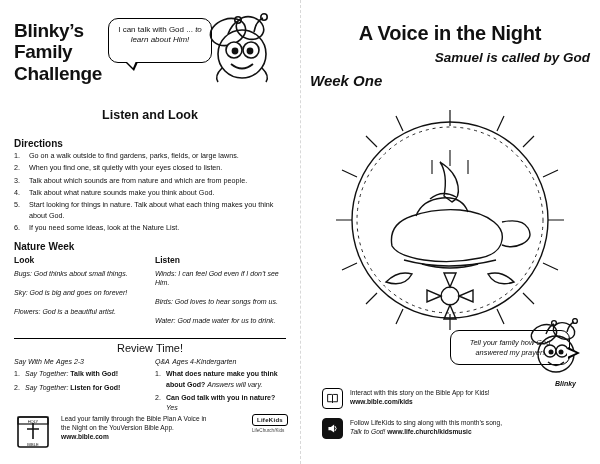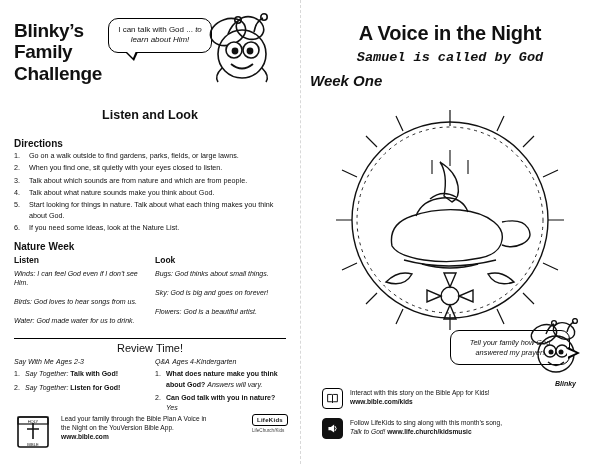--- a/index.html
+++ b/index.html
@@ -17,21 +17,21 @@
 
   
   .brand{
     position:absolute;left:14px;top:20px;width:120px;
     font-weight:bold;font-size:19px;line-height:1.12;
     letter-spacing:-.3px;
   }
   .bubble{
     position:absolute;left:108px;top:18px;width:88px;
     border:1.6px solid #000;border-radius:10px;
-    padding:6px 7px 7px 7px;
+    padding:6px 7px 17px 7px;
     font-size:8px;line-height:1.25;text-align:center;
     background:#fff;
   }
   .bubble i{font-style:italic;}
   .bubble:after{
     content:"";position:absolute;left:16px;bottom:-9px;
     width:0;height:0;border-left:9px solid transparent;
     border-right:4px solid transparent;border-top:9px solid #000;
   }
   .bubble:before{
@@ -89,21 +89,21 @@
     border:1.4px solid #000;border-radius:3px;
     font-size:6px;font-weight:bold;padding:2px 4px;letter-spacing:.3px;
   }
   .tiny{font-size:4.6px;color:#444;}
 
   
   .r-title{
     text-align:center;font-weight:bold;font-size:20px;margin:22px 10px 0 10px;letter-spacing:-.2px;
   }
   .r-sub{
-    text-align:center;font-style:italic;font-size:13.5px;margin:5px 10px 0 10px;font-family:Liberation Mono, monospace;
+    text-align:right;font-style:italic;font-size:13.5px;margin:5px 10px 0 10px;
   }
   .r-week{
     font-weight:bold;font-size:15px;margin:7px 10px 0 10px;font-style:italic;
   }
   .art{position:absolute;left:26px;top:104px;width:248px;height:232px;}
   .speech2{
     position:absolute;left:150px;top:330px;width:102px;
     border:1.5px solid #000;border-radius:9px;padding:7px 8px;
     font-size:7.4px;font-style:italic;line-height:1.3;text-align:center;background:#fff;
   }
@@ -188,30 +188,30 @@
           </li>
         <li>
             <span class="num">6.</span>
             <span>If you need some ideas, look at the Nature List.</span>
           </li>
       </ol>
 
       <h4 class="h-left">Nature Week</h4>
       <div class="nat-cols">
         <div class="nat-col">
+          <h4>Look</h4>
+          <p>Bugs: God thinks about small things.</p>
+          <p>Sky: God is big and goes on forever!</p>
+          <p>Flowers: God is a beautiful artist.</p>
+        </div>
+        <div class="nat-col">
           <h4>Listen</h4>
           <p>Winds: I can feel God even if I don’t see Him.</p>
           <p>Birds: God loves to hear songs from us.</p>
           <p>Water: God made water for us to drink.</p>
-        </div>
-        <div class="nat-col">
-          <h4>Look</h4>
-          <p>Bugs: God thinks about small things.</p>
-          <p>Sky: God is big and goes on forever!</p>
-          <p>Flowers: God is a beautiful artist.</p>
         </div>
       </div>
 
       <hr class="rule">
       <h3 class="review-title">Review Time!</h3>
 
       <div class="rev-cols">
         <div class="rev-col">
           <h4>
             <span>Say With Me</span>

